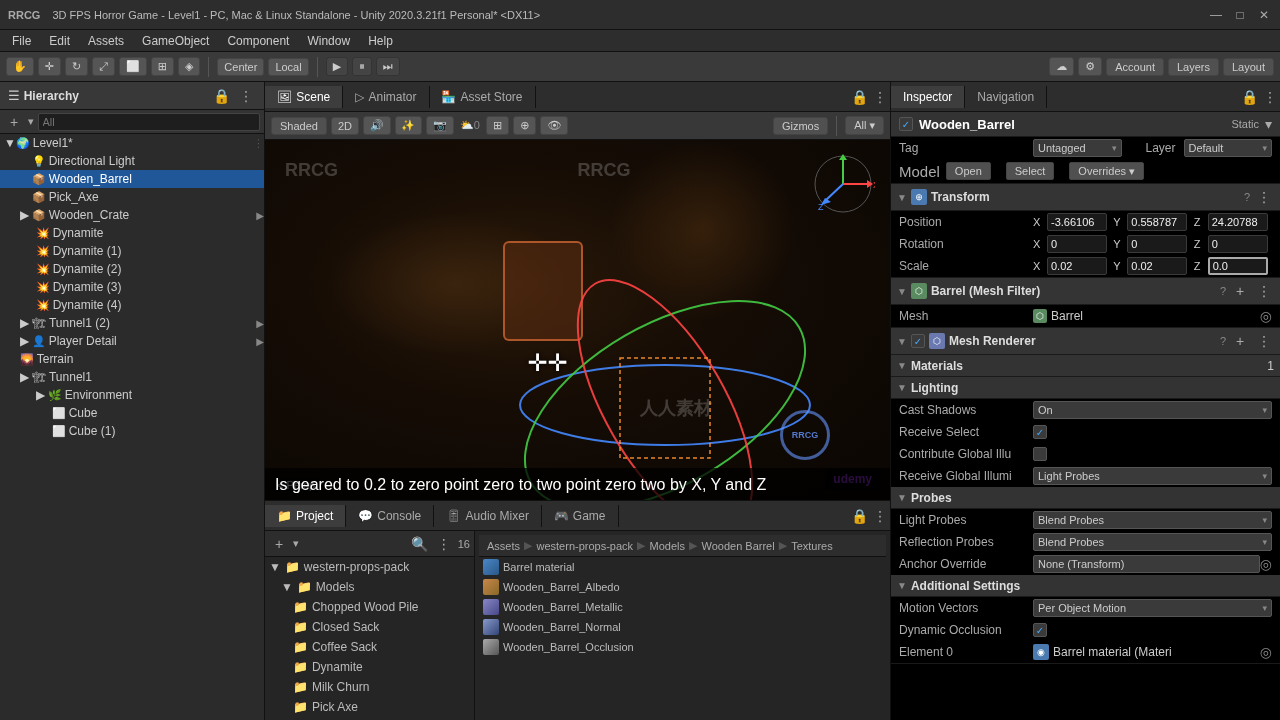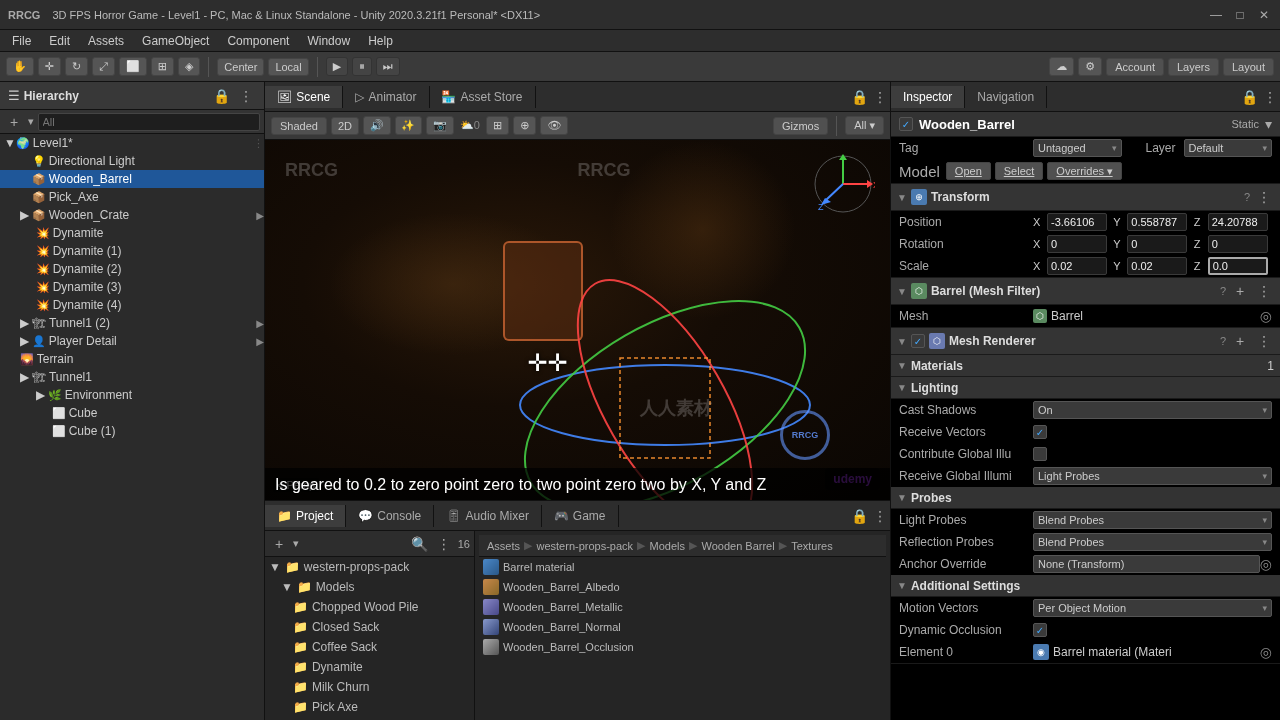--- a/index.html
+++ b/index.html
@@ -463,21 +463,21 @@
     .comp-title { color: #ddd; font-size: 12px; font-weight: bold; flex: 1; }
 
     .model-row {
       display: flex;
       align-items: center;
       padding: 3px 8px;
       gap: 6px;
       border-bottom: 1px solid #1a1a1a;
     }
     .model-label { color: #aaa; font-size: 15px; }
-    .model-btn { display: flex; gap: 4px; text-decoration: underline; }
+    .model-btn { display: flex; gap: 15px; }
   </style>
 </head>
 <body>
 
 <div id="app">
 
   <div id="titlebar">
     <span class="logo">RRCG</span>
     <span class="title-text">3D FPS Horror Game - Level1 - PC, Mac &amp; Linux Standalone - Unity 2020.3.21f1 Personal* &lt;DX11&gt;</span>
     <div class="win-buttons">
@@ -980,21 +980,21 @@
 
           <div class="inspector-row">
             <span class="insp-label">Cast Shadows</span>
             <div class="dropdown-field">
               <span>On</span>
               <span class="dropdown-arrow">▾</span>
             </div>
           </div>
 
           <div class="inspector-row">
-            <span class="insp-label">Receive Vectors</span>
+            <span class="insp-label">Receive Select</span>
             <div class="checkbox-field checkbox-checked"></div>
           </div>
 
           <div class="inspector-row">
             <span class="insp-label">Contribute Global Illu</span>
             <div class="checkbox-field"></div>
           </div>
 
           <div class="inspector-row">
             <span class="insp-label">Receive Global Illumi</span>

